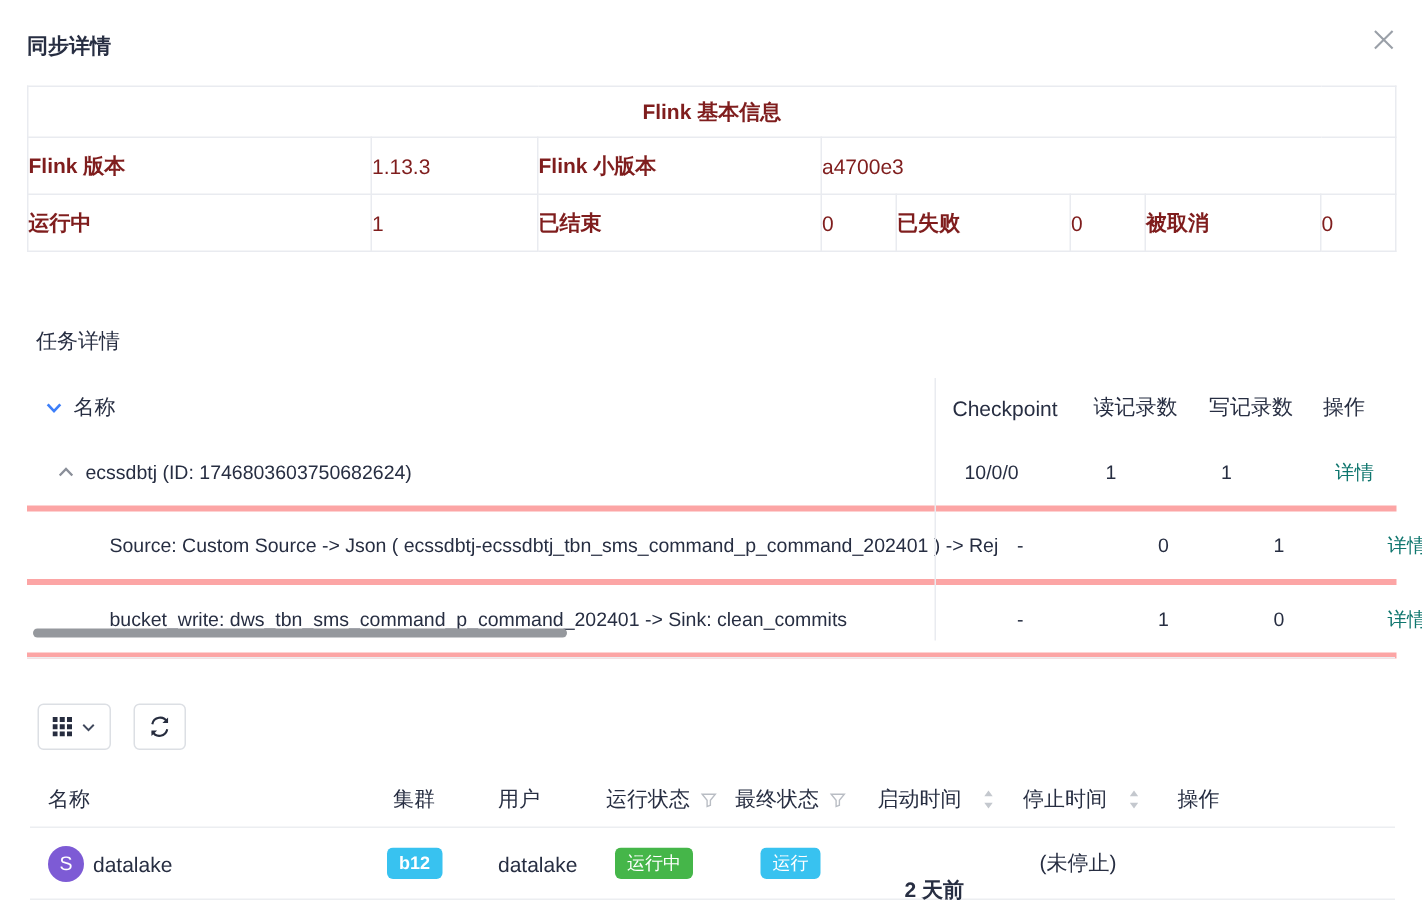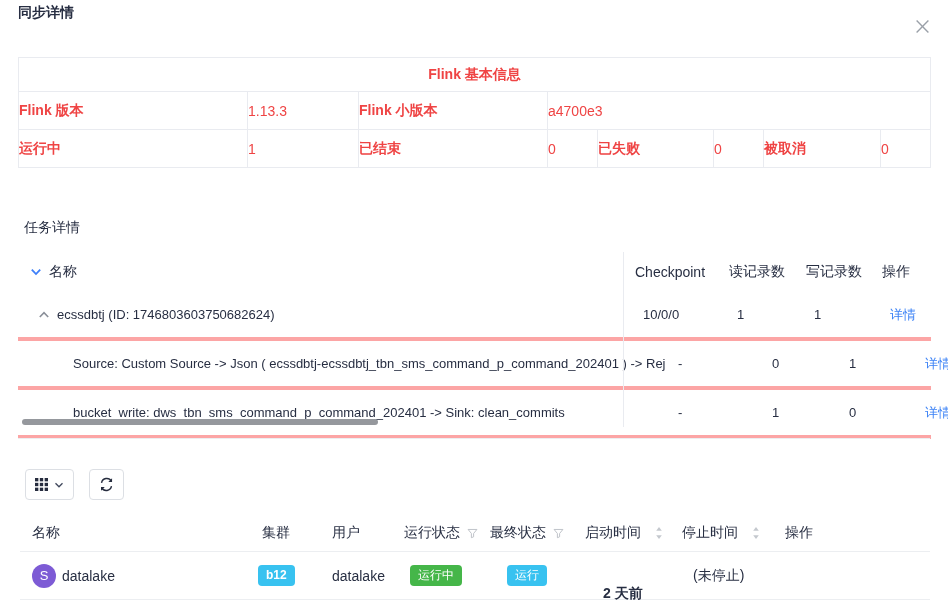--- a/index.html
+++ b/index.html
@@ -1,42 +1,42 @@
 <!DOCTYPE html>
 <html><head>
 <meta charset="utf-8">
 <style>
   html,body{margin:0;padding:0;width:948px;height:611px;overflow:hidden;}
   body{background:#fff;font-family:"Liberation Sans","DejaVu Sans",sans-serif;color:#272e42;position:relative;}
-  .hdr-title{position:absolute;left:18px;top:4px;font-size:14px;font-weight:bold;}
+  .hdr-title{position:absolute;left:18px;top:22px;font-size:14px;font-weight:bold;}
   .close-btn{position:absolute;right:16px;top:16px;width:20px;height:20px;border:none;background:none;cursor:pointer;padding:0;display:flex;align-items:center;justify-content:center;}
 
   
-  table.info{position:absolute;left:18px;top:57px;width:912px;border-collapse:collapse;table-layout:fixed;font-size:14px;color:#ef4444;}
+  table.info{position:absolute;left:18px;top:57px;width:912px;border-collapse:collapse;table-layout:fixed;font-size:14px;color:#7f1d1d;}
   table.info th,table.info td{border:1px solid #e9ebf0;padding:0;}
   table.info th{height:33px;font-weight:bold;text-align:center;font-size:14px;}
   table.info td{height:37px;}
   td.lbl{font-weight:bold;text-align:left;}
   td.val{text-align:left;padding-left:11px;}
 
   .sec-title{position:absolute;left:24px;top:219px;font-size:14px;}
 
   
   .task-table{position:absolute;left:18px;top:252px;width:913px;font-size:13px;}
   .t-row{display:flex;align-items:center;height:45px;border-bottom:4px solid #fca5a5;position:relative;}
   .t-head{height:40px;border-bottom:none;font-size:14px;}
   .t-name{width:605px;flex:none;overflow:hidden;white-space:nowrap;display:flex;align-items:center;}
   .t-head .t-name{padding-left:12px;}
   .t-name .chev{flex:none;margin-right:7px;}
   .lvl0{padding-left:20px;}
   .lvl1{padding-left:55px;}
   .t-cell{flex:none;text-align:left;}
   .w-cp{width:94px;}.w-rd{width:77px;}.w-wr{width:76px;}.w-ac{width:61px;}
   .vline{position:absolute;left:605px;top:0;width:1px;height:175px;background:#e9ebf0;}
-  a.detail{color:#3b82f6;font-size:13px;text-decoration:none;cursor:pointer;}
+  a.detail{color:#0f766e;font-size:13px;text-decoration:none;cursor:pointer;}
   .hscroll{position:absolute;left:22px;top:419px;width:356px;height:6px;border-radius:3px;background:#95989d;cursor:grab;}
   .tbl-bottom{position:absolute;left:18px;top:438px;width:912px;height:1px;background:#eceef1;}
 
   
   .toolbar{position:absolute;left:25px;top:469px;display:flex;gap:15px;}
   .tb-btn{height:31px;background:#fff;border:1px solid #dcdfe4;border-radius:4px;display:flex;align-items:center;justify-content:center;gap:6px;cursor:pointer;padding:0 9px;}
 
   
   .job-table{position:absolute;left:20px;top:515px;width:910px;font-size:14px;}
   .j-row{display:flex;align-items:center;border-bottom:1px solid #eceef1;}

